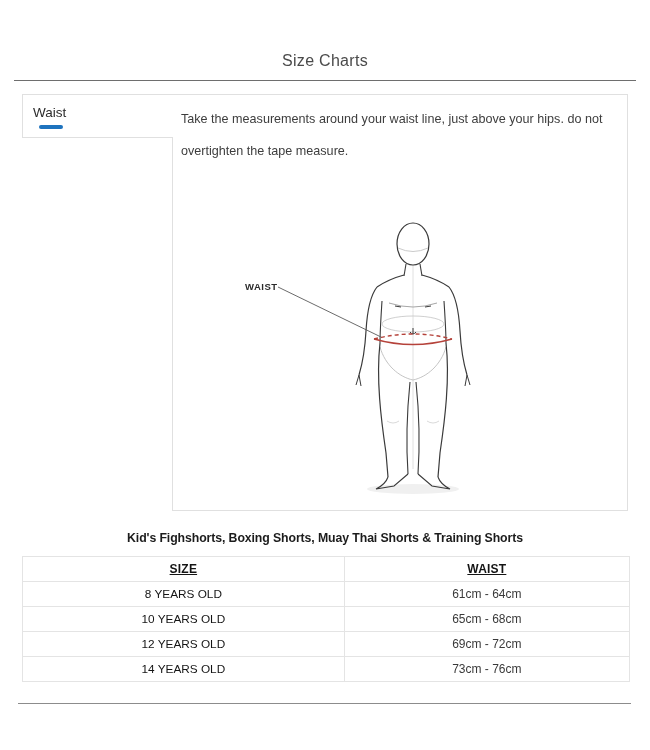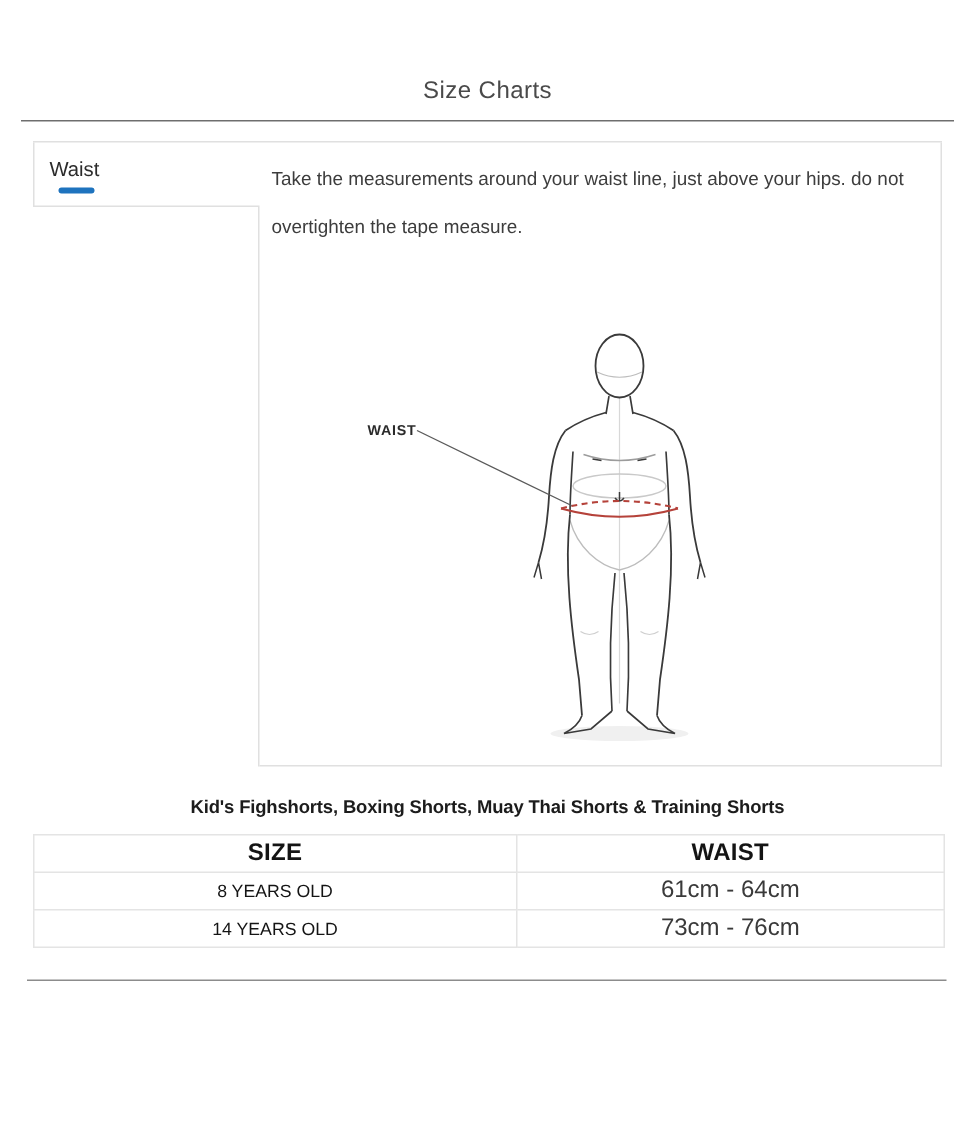--- a/index.html
+++ b/index.html
@@ -78,24 +78,24 @@
   .size-table th, .size-table td {
     border: 1px solid #e4e4e4;
     height: 25px;
     text-align: center;
     vertical-align: middle;
     padding: 0;
   }
   .size-table col.c-size { width: 53%; }
   .size-table col.c-waist { width: 47%; }
   .size-table th {
-    font-size: 16px; font-weight: 700; color: #141414; letter-spacing: .2px;
+    font-size: 12px; font-weight: 700; color: #141414; letter-spacing: .2px; text-decoration: underline;
   }
   .size-table td.cell-size { font-size: 11.8px; font-weight: 400; color: #141414; }
-  .size-table td.cell-waist { font-size: 16px; font-weight: 400; color: #3a3a3a; }
+  .size-table td.cell-waist { font-size: 12px; font-weight: 400; color: #3a3a3a; }
 </style>
 </head>
 <body>
 
 <div class="page-title">Size Charts</div>
 <hr class="rule-top">
 
 <div class="panel">
   <div class="tab-col">
     <div class="tab">
@@ -174,19 +174,27 @@
       <th>SIZE</th>
       <th>WAIST</th>
     </tr>
   </thead>
   <tbody>
       <tr>
     <td class="cell-size">8 YEARS OLD</td>
     <td class="cell-waist">61cm - 64cm</td>
   </tr>
       <tr>
+    <td class="cell-size">10 YEARS OLD</td>
+    <td class="cell-waist">65cm - 68cm</td>
+  </tr>
+      <tr>
+    <td class="cell-size">12 YEARS OLD</td>
+    <td class="cell-waist">69cm - 72cm</td>
+  </tr>
+      <tr>
     <td class="cell-size">14 YEARS OLD</td>
     <td class="cell-waist">73cm - 76cm</td>
   </tr>
     </tbody>
 </table>
 
 <hr class="rule-bottom">
 
 </body></html>

